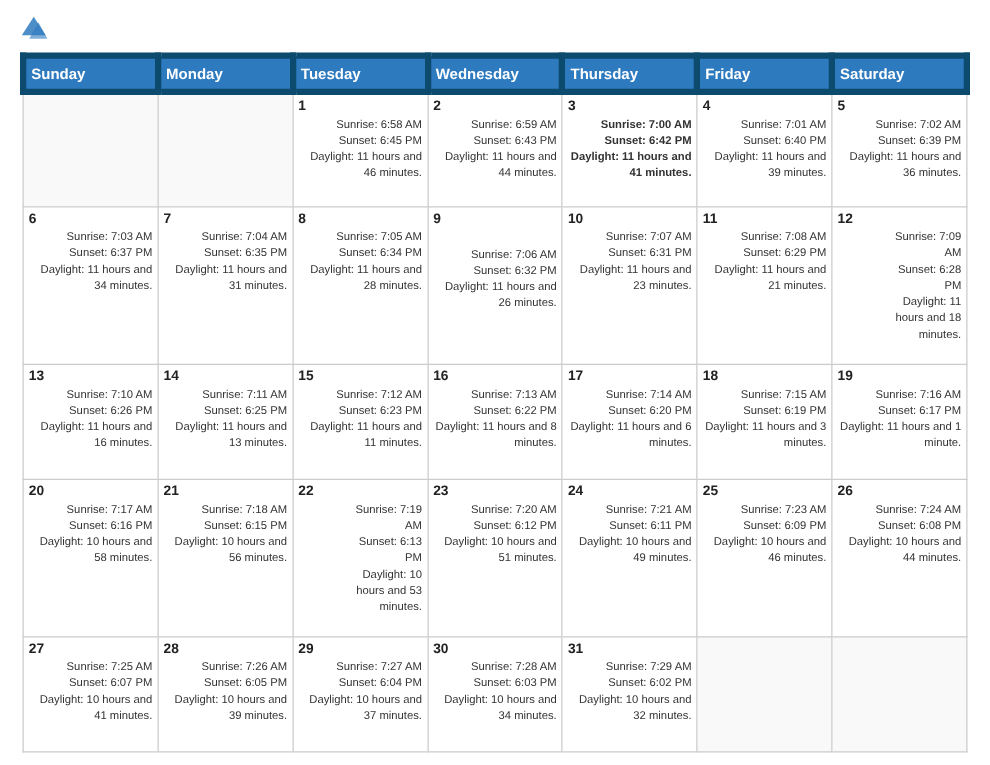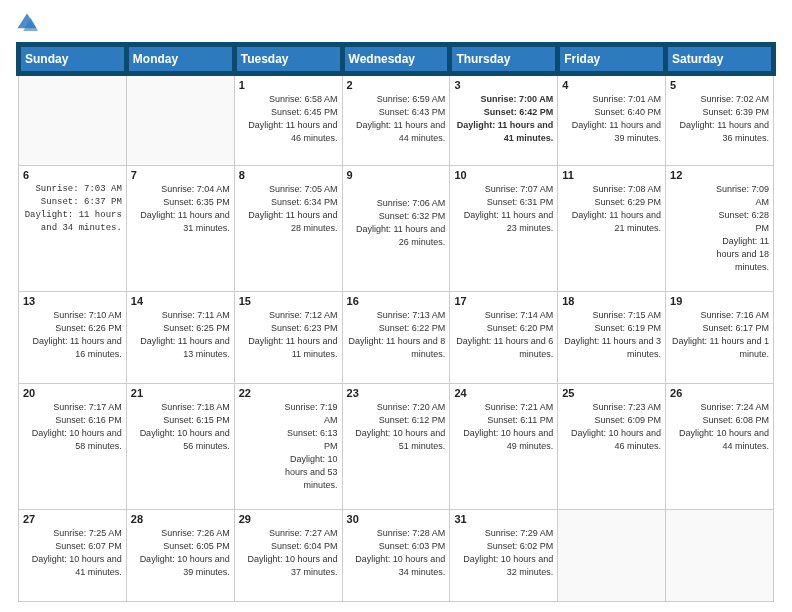--- a/index.html
+++ b/index.html
@@ -158,21 +158,21 @@
           <td>
             <span class="day-num">5</span>
             <div class="day-info" style="white-space: pre-line;">Sunrise: 7:02 AM
 Sunset: 6:39 PM
 Daylight: 11 hours and 36 minutes.</div>
           </td>
         </tr>
         <tr>
           <td>
             <span class="day-num">6</span>
-            <div class="day-info" style="white-space: pre-line; font-family: Liberation Mono, monospace;">Sunrise: 7:03 AM
+            <div class="day-info" style="white-space: pre-line;">Sunrise: 7:03 AM
 Sunset: 6:37 PM
 Daylight: 11 hours and 34 minutes.</div>
           </td>
           <td>
             <span class="day-num">7</span>
             <div class="day-info" style="white-space: pre-line;">Sunrise: 7:04 AM
 Sunset: 6:35 PM
 Daylight: 11 hours and 31 minutes.</div>
           </td>
           <td>

